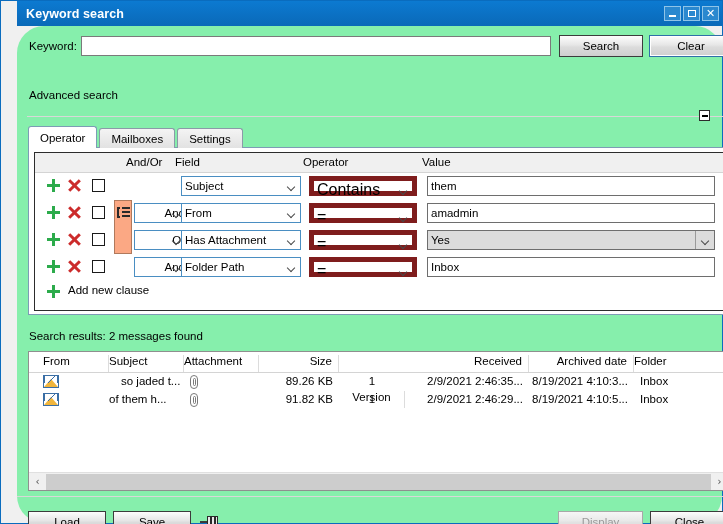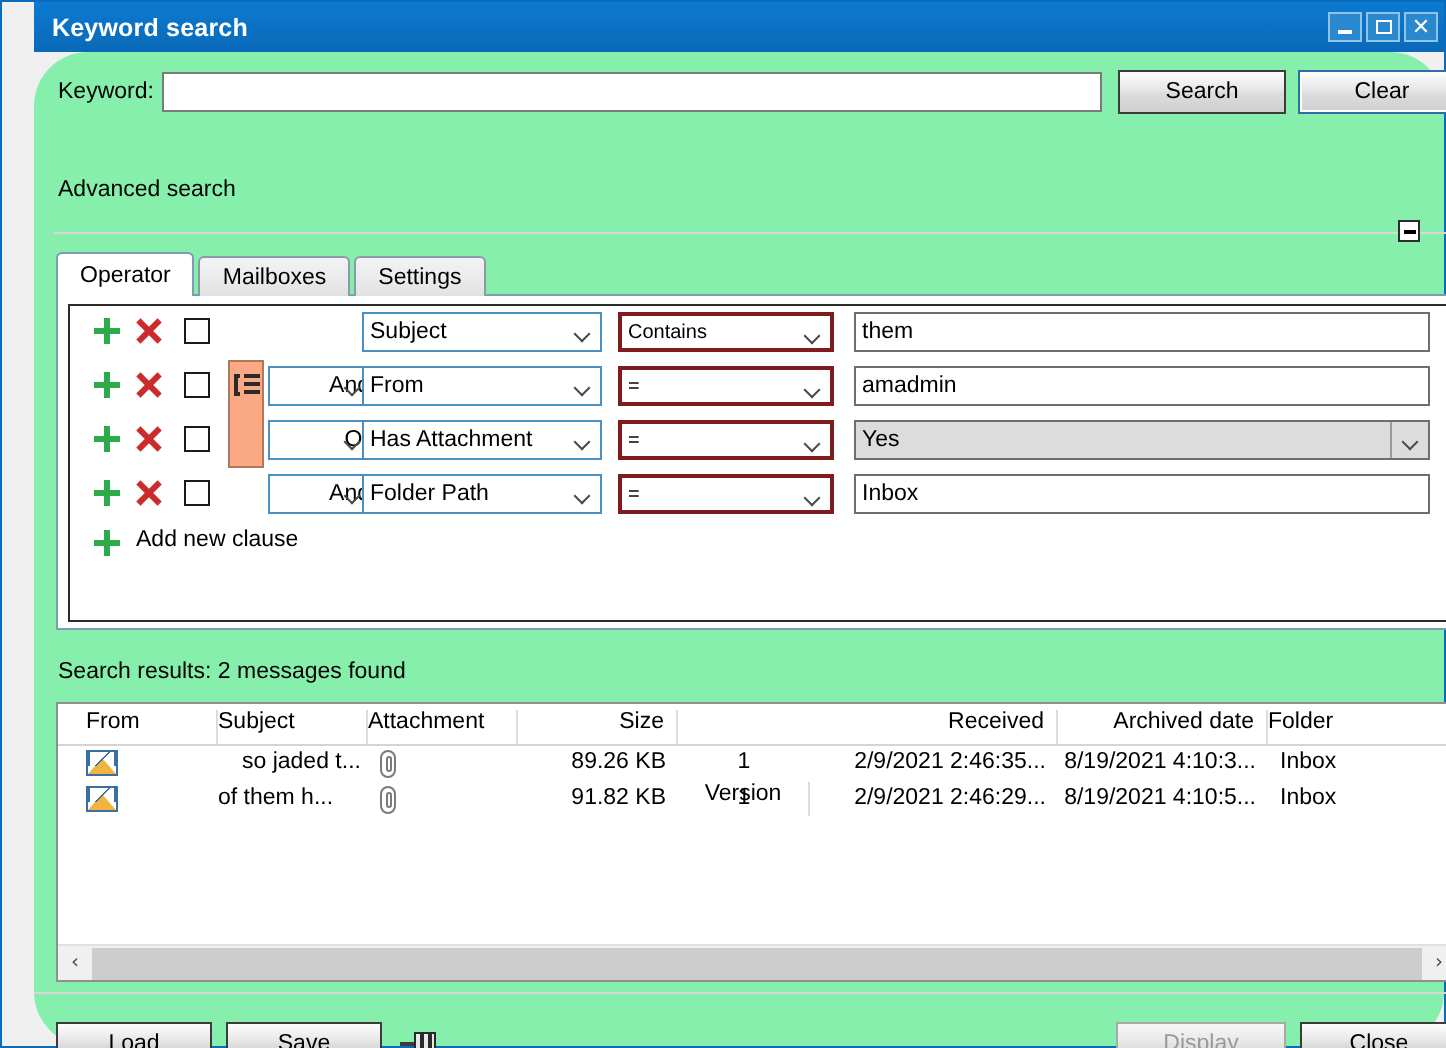--- a/index.html
+++ b/index.html
@@ -344,23 +344,23 @@
     background: #ffffff;
     font-size: 11.5px;
     padding-left: 3px;
     line-height: 18px;
   }
   .sel-op {
     position: absolute;
     left: 274px; top: 3px;
     width: 108px; height: 20px;
     box-sizing: border-box;
-    border: 2px solid #7f1d1d;
-    background: #ffffff;
-    font-size: 10px;
+    border: 5px solid #7f1d1d;
+    background: #ffffff;
+    font-size: 16px;
     padding-left: 3px;
     line-height: 18px;
   }
   .val-box {
     position: absolute;
     left: 392px; top: 3px;
     width: 288px; height: 20px;
     box-sizing: border-box;
     border: 1px solid #6e6e6e;
     background: #ffffff;
@@ -612,20 +612,26 @@
 
     <div class="tabs">
       <div class="tab active">Operator</div>
       <div class="tab">Mailboxes</div>
       <div class="tab">Settings</div>
     </div>
 
     <div class="clause-panel">
       <div class="clause-inner">
 
+        <div class="clause-header">
+          <span class="hdr-andor">And/Or</span>
+          <span class="hdr-field">Field</span>
+          <span class="hdr-operator">Operator</span>
+          <span class="hdr-value">Value</span>
+        </div>
 
         <div class="clause-rows">
 
           <div class="group-bar" style="top:27px;height:54px;">
             <div class="group-icon">
               <span class="brk"></span>
               <span class="ln ln1"></span>
               <span class="ln ln2"></span>
               <span class="ln ln3"></span>
             </div>

